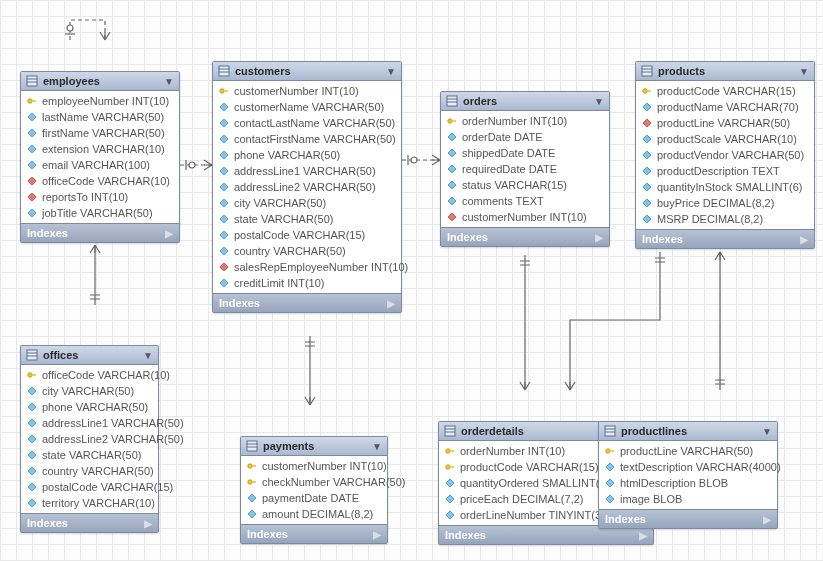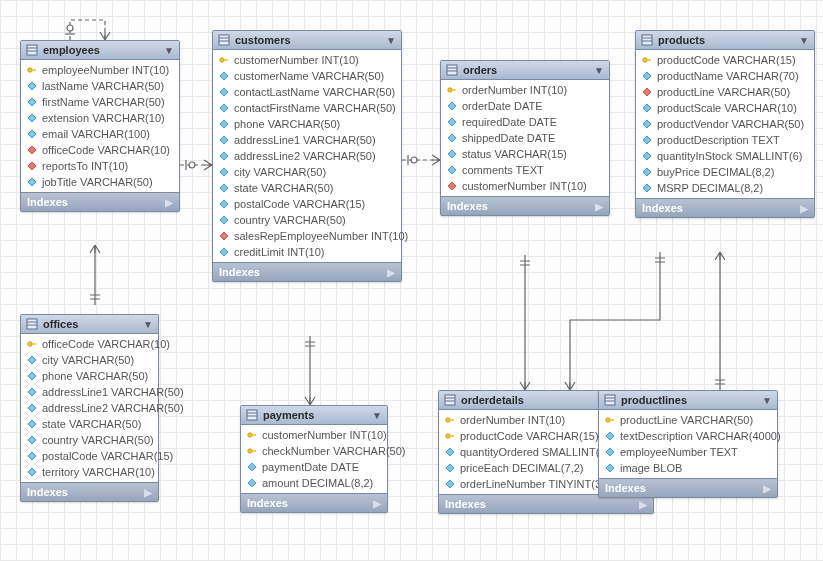--- a/index.html
+++ b/index.html
@@ -19,20 +19,21 @@
 .canvas { position: relative; width: 823px; height: 561px; }
 svg.connectors { position: absolute; top: 0; left: 0; width: 823px; height: 561px; pointer-events: none; }
 
 .table {
   position: absolute;
   background: #fff;
   border: 1px solid #7a8aa0;
   border-radius: 2px;
   box-shadow: 0 1px 2px rgba(0,0,0,0.15);
   font-size: 11px;
+  margin-top: 31px;
 }
 .thead {
   display: flex;
   align-items: center;
   background: linear-gradient(#cfd8e8, #aab9d0);
   border-bottom: 1px solid #7a8aa0;
   padding: 3px 5px;
   color: #2a2a2a;
   font-weight: bold;
 }
@@ -521,29 +522,29 @@
               </svg>
             </span>
             <span>orderDate DATE</span>
           </div>
           <div class="col">
             <span class="kicon">
               <svg viewBox="0 0 10 10" width="10" height="10">
                 <polygon points="5,1 9,5 5,9 1,5" fill="#7fc6e8" stroke="#4a9cc6"></polygon>
               </svg>
             </span>
+            <span>shippedDate DATE</span>
+          </div>
+          <div class="col">
+            <span class="kicon">
+              <svg viewBox="0 0 10 10" width="10" height="10">
+                <polygon points="5,1 9,5 5,9 1,5" fill="#7fc6e8" stroke="#4a9cc6"></polygon>
+              </svg>
+            </span>
             <span>requiredDate DATE</span>
-          </div>
-          <div class="col">
-            <span class="kicon">
-              <svg viewBox="0 0 10 10" width="10" height="10">
-                <polygon points="5,1 9,5 5,9 1,5" fill="#7fc6e8" stroke="#4a9cc6"></polygon>
-              </svg>
-            </span>
-            <span>shippedDate DATE</span>
           </div>
           <div class="col">
             <span class="kicon">
               <svg viewBox="0 0 10 10" width="10" height="10">
                 <polygon points="5,1 9,5 5,9 1,5" fill="#7fc6e8" stroke="#4a9cc6"></polygon>
               </svg>
             </span>
             <span>status VARCHAR(15)</span>
           </div>
           <div class="col">
@@ -750,21 +751,21 @@
               </svg>
             </span>
             <span>textDescription VARCHAR(4000)</span>
           </div>
           <div class="col">
             <span class="kicon">
               <svg viewBox="0 0 10 10" width="10" height="10">
                 <polygon points="5,1 9,5 5,9 1,5" fill="#7fc6e8" stroke="#4a9cc6"></polygon>
               </svg>
             </span>
-            <span>employeeNumber TEXT</span>
+            <span>htmlDescription BLOB</span>
           </div>
           <div class="col">
             <span class="kicon">
               <svg viewBox="0 0 10 10" width="10" height="10">
                 <polygon points="5,1 9,5 5,9 1,5" fill="#7fc6e8" stroke="#4a9cc6"></polygon>
               </svg>
             </span>
             <span>image BLOB</span>
           </div>
         </div>

